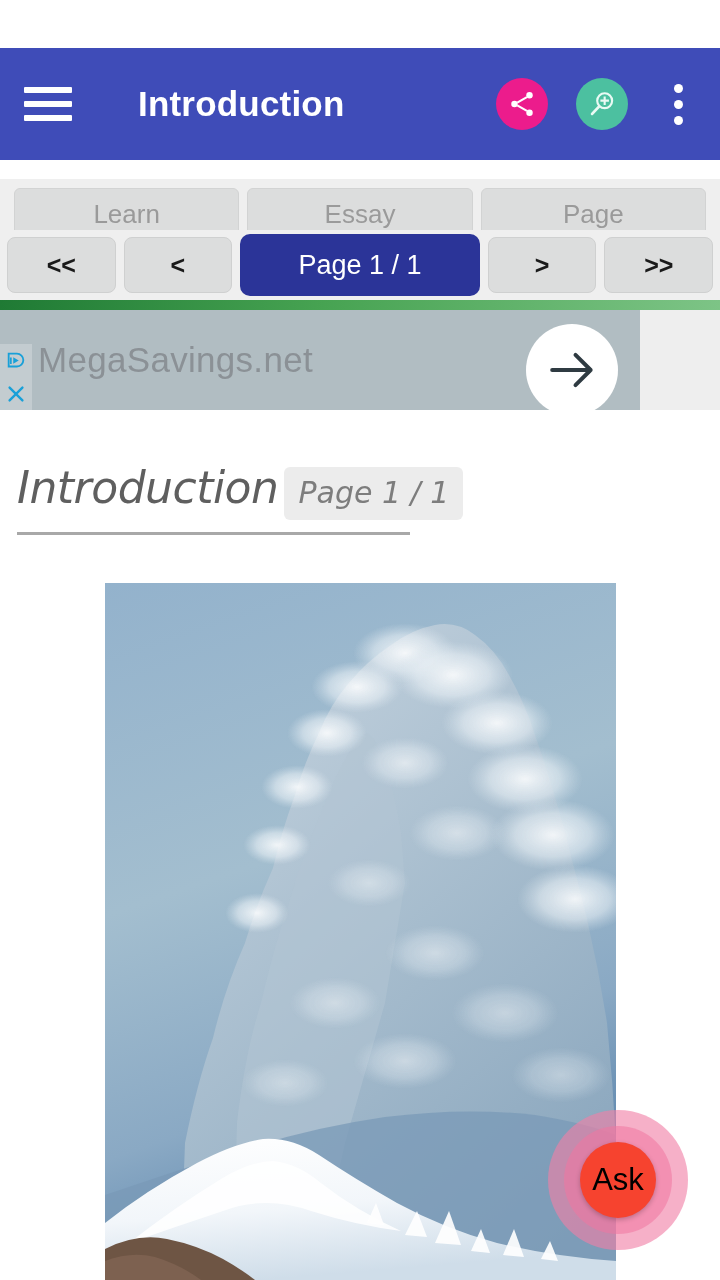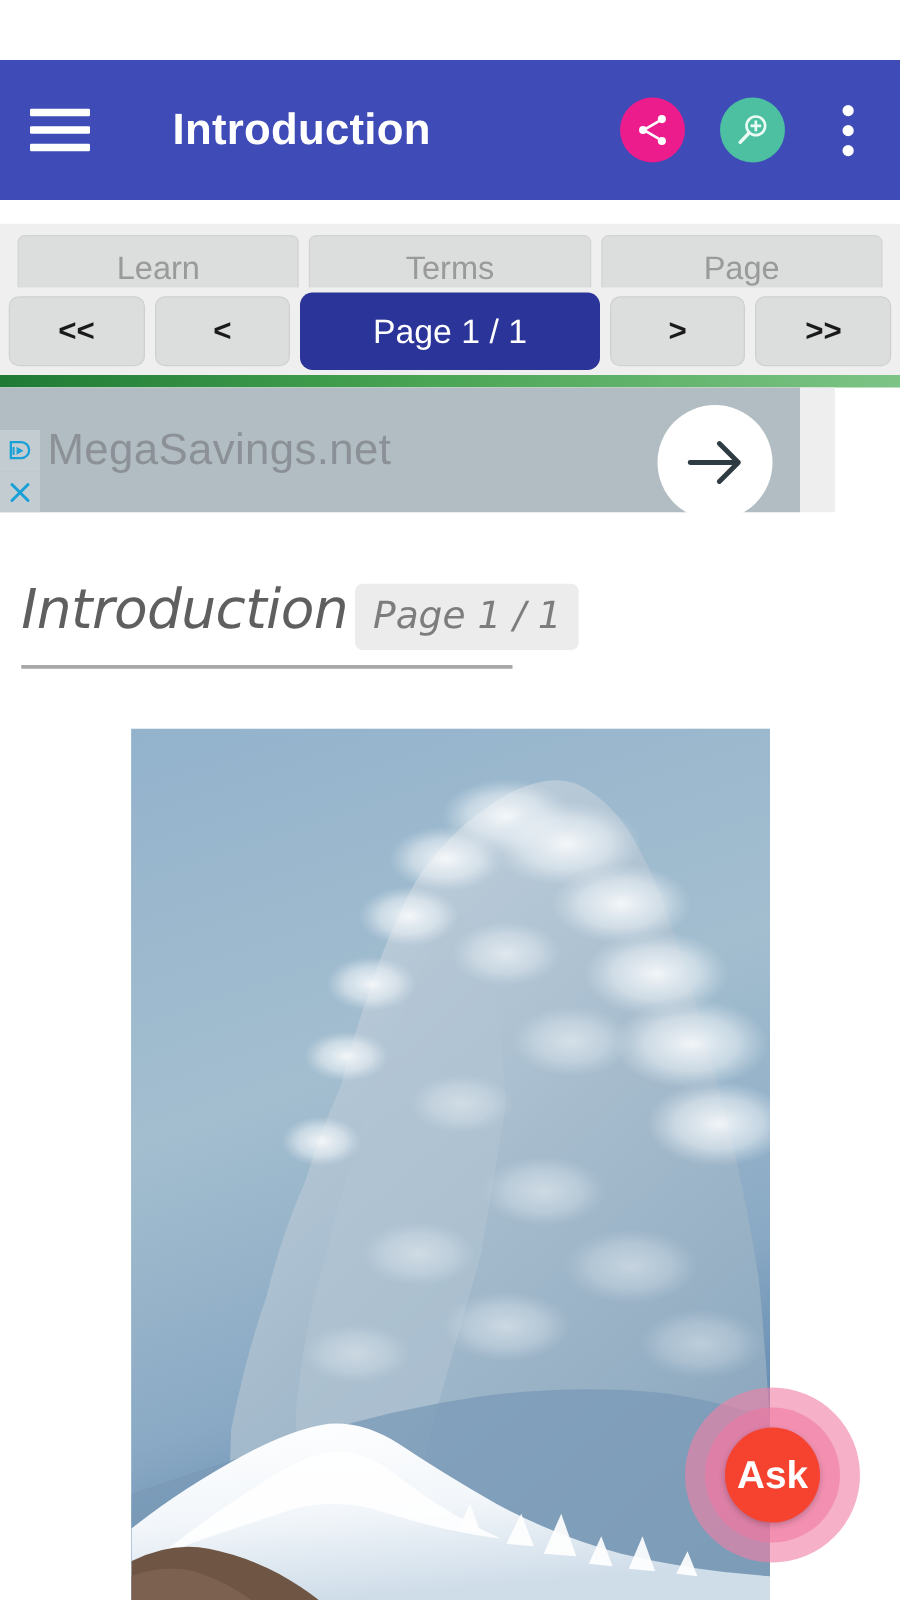--- a/index.html
+++ b/index.html
@@ -90,21 +90,21 @@
   }
 
   
   .greenbar {
     position: absolute; top: 300px; left: 0; width: 720px; height: 10px;
     background: linear-gradient(to right, #1f7a34 0%, #47a352 45%, #7dc486 100%);
   }
 
   
   .adzone {
-    position: absolute; top: 310px; left: 0; width: 668px; height: 100px;
+    position: absolute; top: 310px; left: 0; width: 720px; height: 100px;
     background: #eeeeee;
   }
   .adbanner {
     position: absolute; top: 0; left: 0; width: 640px; height: 100px;
     background: #b1bdc2; display: flex; align-items: center;
   }
   .ad-badges {
     position: absolute; left: 0; top: 34px;
     display: flex; flex-direction: column; width: 32px;
   }
@@ -159,21 +159,21 @@
   }
   .ask-ring2 {
     width: 108px; height: 108px; border-radius: 50%;
     background: rgba(240,118,160,0.55);
     display: flex; align-items: center; justify-content: center;
   }
   .ask-core {
     width: 76px; height: 76px; border-radius: 50%;
     background: #f6432f;
     display: flex; align-items: center; justify-content: center;
-    color: #ffffff; font-size: 31px; font-weight: bold;
+    color: #000000; font-size: 31px; font-weight: normal;
     box-shadow: 0 2px 5px rgba(0,0,0,.22);
   }
 </style>
 </head>
 <body>
 
 <div class="screen">
 
 
   <div class="appbar">
@@ -202,21 +202,21 @@
       <div class="kebab">
         <i></i>
         <i></i>
         <i></i>
       </div>
     </div>
   </div>
 
   <div class="tabstrip">
     <div class="tab">Learn</div>
-    <div class="tab">Terms</div>
+    <div class="tab">Essay</div>
     <div class="tab">Page</div>
   </div>
 
   <div class="pager">
     <div class="pg-btn">&lt;&lt;</div>
     <div class="pg-btn">&lt;</div>
     <div class="pg-btn pg-current">Page 1 / 1</div>
     <div class="pg-btn">&gt;</div>
     <div class="pg-btn">&gt;&gt;</div>
   </div>

